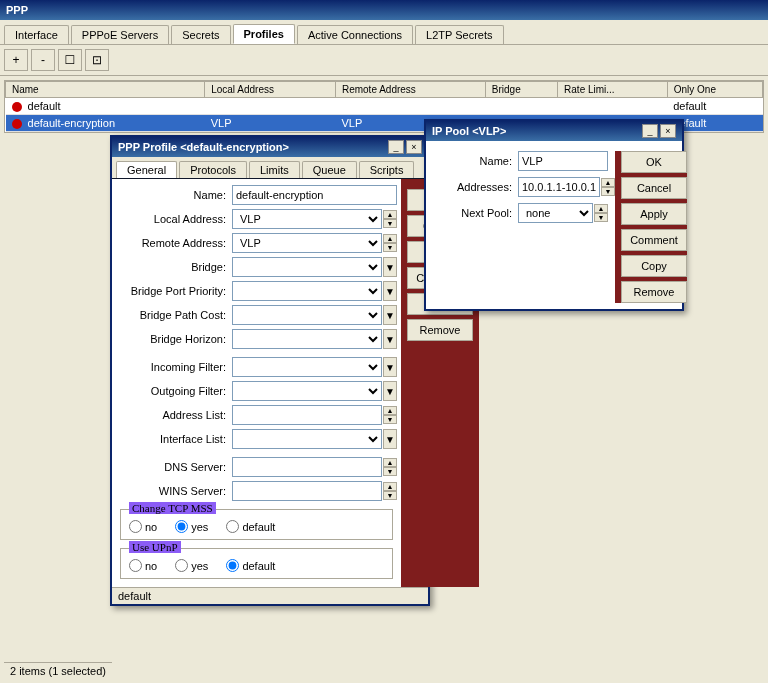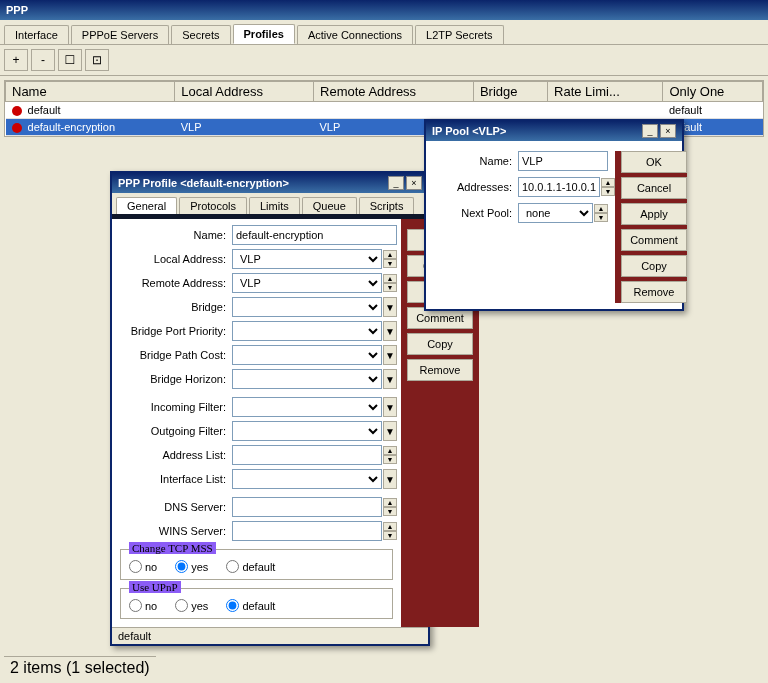--- a/index.html
+++ b/index.html
@@ -82,21 +82,21 @@
     .data-table {
       width: 100%;
       border-collapse: collapse;
     }
     .data-table th {
       background: #ece9d8;
       border: 1px solid #aca899;
       padding: 2px 6px;
       text-align: left;
       font-weight: normal;
-      font-size: 13px;
+      font-size: 10px;
       cursor: pointer;
     }
     .data-table td {
       border-bottom: 1px solid #e0e0e0;
       padding: 2px 6px;
       font-size: 11px;
     }
     .row-default td { background: white; }
     .row-selected td { background: #316ac5; color: white; }
 
@@ -142,21 +142,21 @@
       display: flex;
       align-items: center;
       justify-content: center;
       color: #000;
     }
 
     .dialog-tabs {
       display: flex;
       padding: 4px 4px 0 4px;
       background: #ece9d8;
-      border-bottom: 5px solid #0f172a;
+      border-bottom: 1px solid #0f172a;
     }
     .dialog-tab {
       padding: 2px 10px;
       background: #ece9d8;
       border: 1px solid #aca899;
       border-bottom: none;
       margin-right: 2px;
       cursor: pointer;
       font-size: 11px;
       border-radius: 2px 2px 0 0;
@@ -377,25 +377,25 @@
         <td>VLP</td>
         <td>VLP</td>
         <td></td>
         <td></td>
         <td>default</td>
       </tr>
     </tbody>
   </table>
 </div>
 
-<div style="position: absolute; bottom: 4px; left: 4px; background: #ece9d8; padding: 2px 6px; font-size: 16px; border-top: 1px solid #aca899;">
+<div style="position: absolute; bottom: 4px; left: 4px; background: #ece9d8; padding: 2px 6px; font-size: 11px; border-top: 1px solid #aca899;">
   <span>2 items (1 selected)</span>
 </div>
 
-<div class="dialog" style="left: 110px; top: 135px; width: 320px; margin-top: 36px;">
+<div class="dialog" style="left: 110px; top: 135px; width: 320px;">
   <div class="dialog-title">
     <span>PPP Profile &lt;default-encryption&gt;</span>
     <div class="dialog-title-buttons">
       <button class="title-btn">_</button>
       <button class="title-btn">×</button>
     </div>
   </div>
 
   <div class="dialog-tabs">
     <div class="dialog-tab active">General</div>

